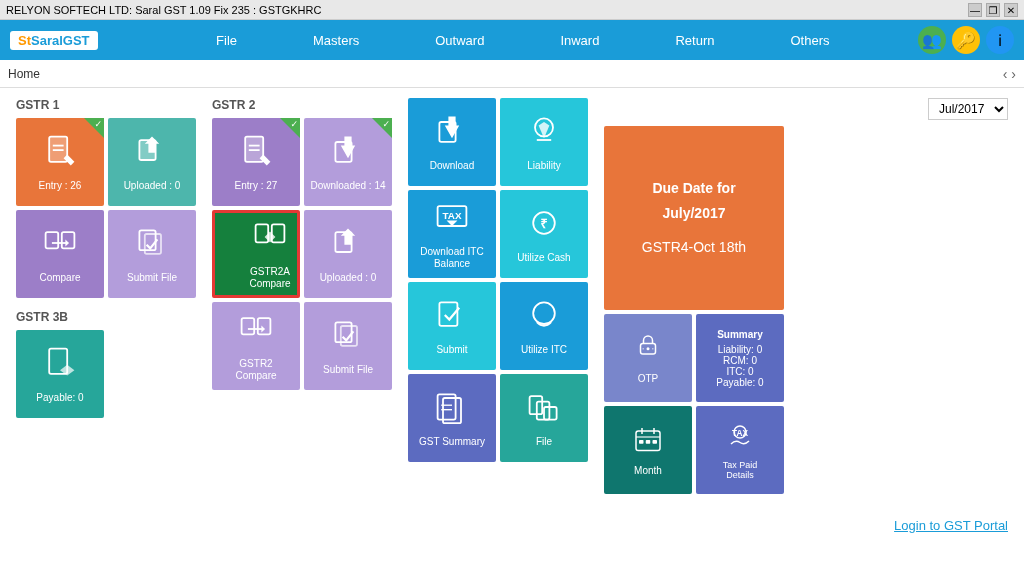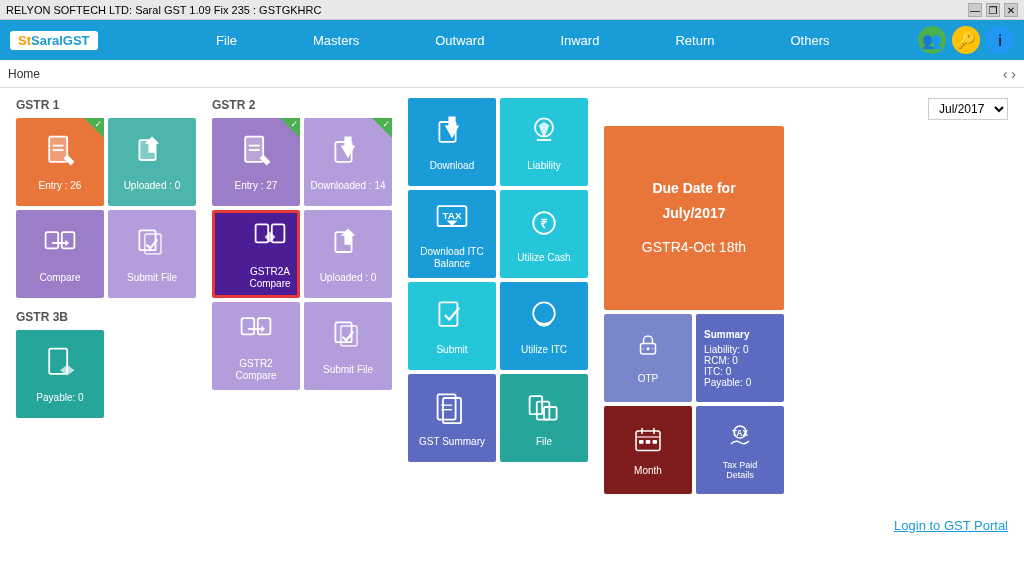--- a/index.html
+++ b/index.html
@@ -149,22 +149,22 @@
       width: 180px;
     }
     #summary-row { display: flex; gap: 4px; margin-top: 4px; }
     .summary-tile {
       display: flex; flex-direction: column; align-items: center; justify-content: center;
       color: white; font-size: 10px; text-align: center; padding: 18px;
       border-radius: 2px; width: 88px; height: 88px; cursor: pointer;
     }
     .summary-tile .icon { font-size: 24px; margin-bottom: 4px; }
     .otp-tile { background: #7986cb; }
-    .summary-text-tile { background: #5c6bc0; font-size: 10px; padding: 8px; align-items: flex-start; text-align: left; }
-    .month-tile { background: #7f1d1d; }
+    .summary-text-tile { background: #5c6bc0; font-size: 10px; padding: 8px; align-items: center; text-align: left; }
+    .month-tile { background: #0f766e; }
     .taxpaid-tile { background: #5c6bc0; }
 
     
     #gstr3b-section { margin-top: 12px; }
     .gstr3b-tile {
       width: 88px; height: 88px;
       background: #26a69a;
       display: flex; flex-direction: column;
       align-items: center; justify-content: center;
       color: white; font-size: 10px; cursor: pointer; border-radius: 2px;
@@ -312,21 +312,21 @@
           <div class="check-corner"></div>
           <div class="icon">
             <svg viewBox="0 0 40 40" width="36" height="36" fill="white">
                 <rect x="6" y="10" width="18" height="22" rx="2" stroke="white" stroke-width="2" fill="none"></rect>
                 <polygon points="20,28 28,14 24,14 24,4 16,4 16,14 12,14" fill="white"></polygon>
               </svg>
           </div>
           <div class="label">Downloaded : 14</div>
         </div>
 
-        <div class="tile tile-selected" style="background:#4c1d95;padding-left:34px;">
+        <div class="tile tile-selected" style="background:#15803d;padding-left:34px;">
           <div class="icon">
             <svg viewBox="0 0 40 40" width="36" height="36" fill="white">
                 <rect x="4" y="6" width="14" height="20" rx="2" stroke="white" stroke-width="2" fill="none"></rect>
                 <rect x="22" y="6" width="14" height="20" rx="2" stroke="white" stroke-width="2" fill="none"></rect>
                 <polygon points="20,14 26,20 20,26 14,20" fill="white" opacity="0.8"></polygon>
               </svg>
           </div>
           <div class="label">GSTR2A Compare</div>
         </div>
 

